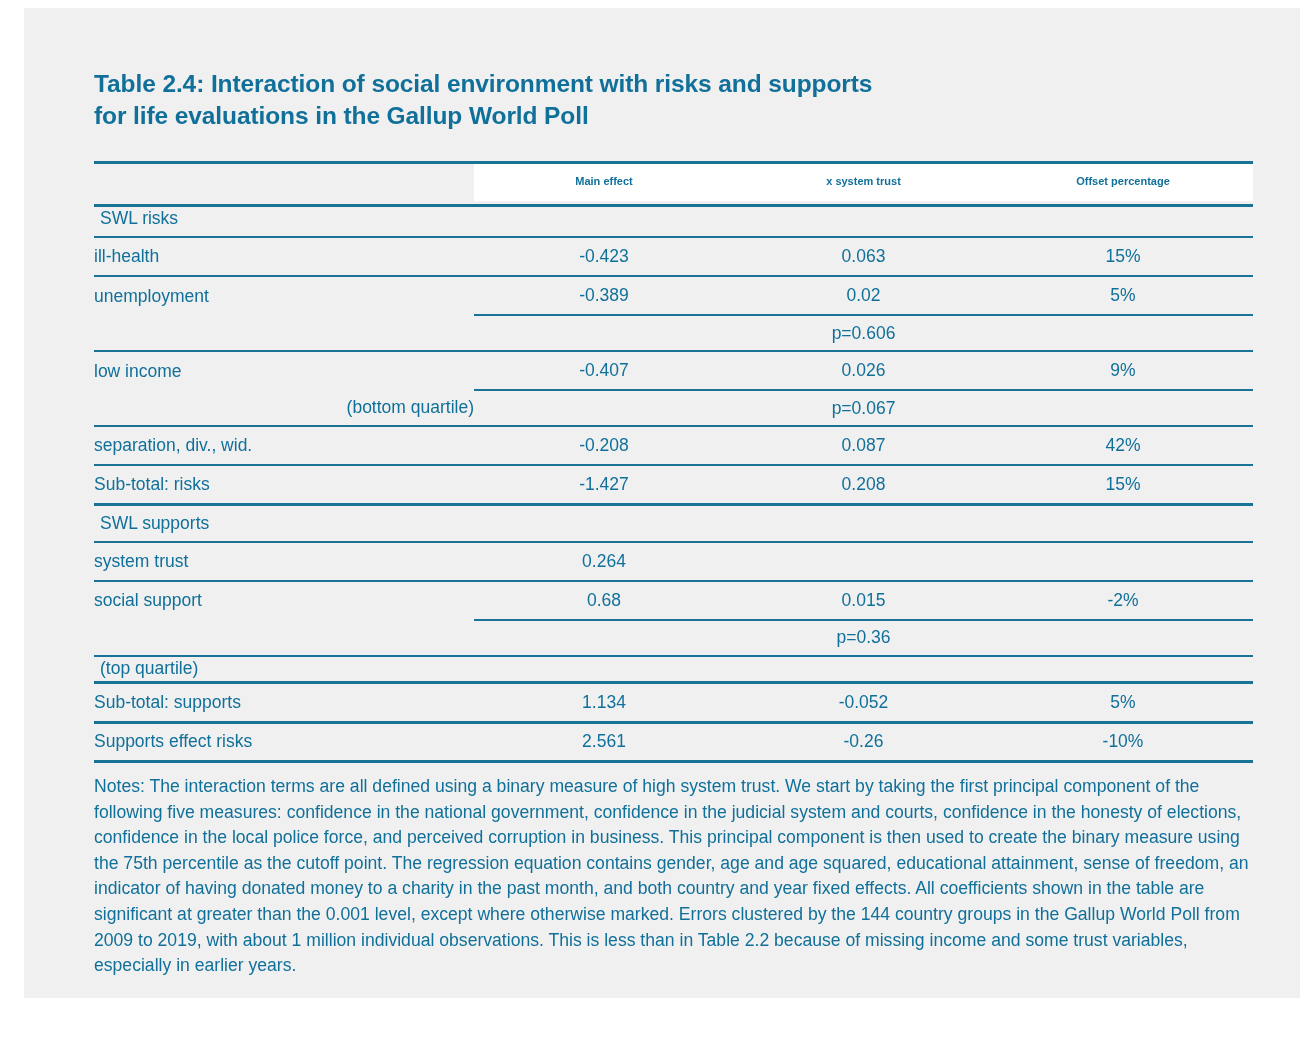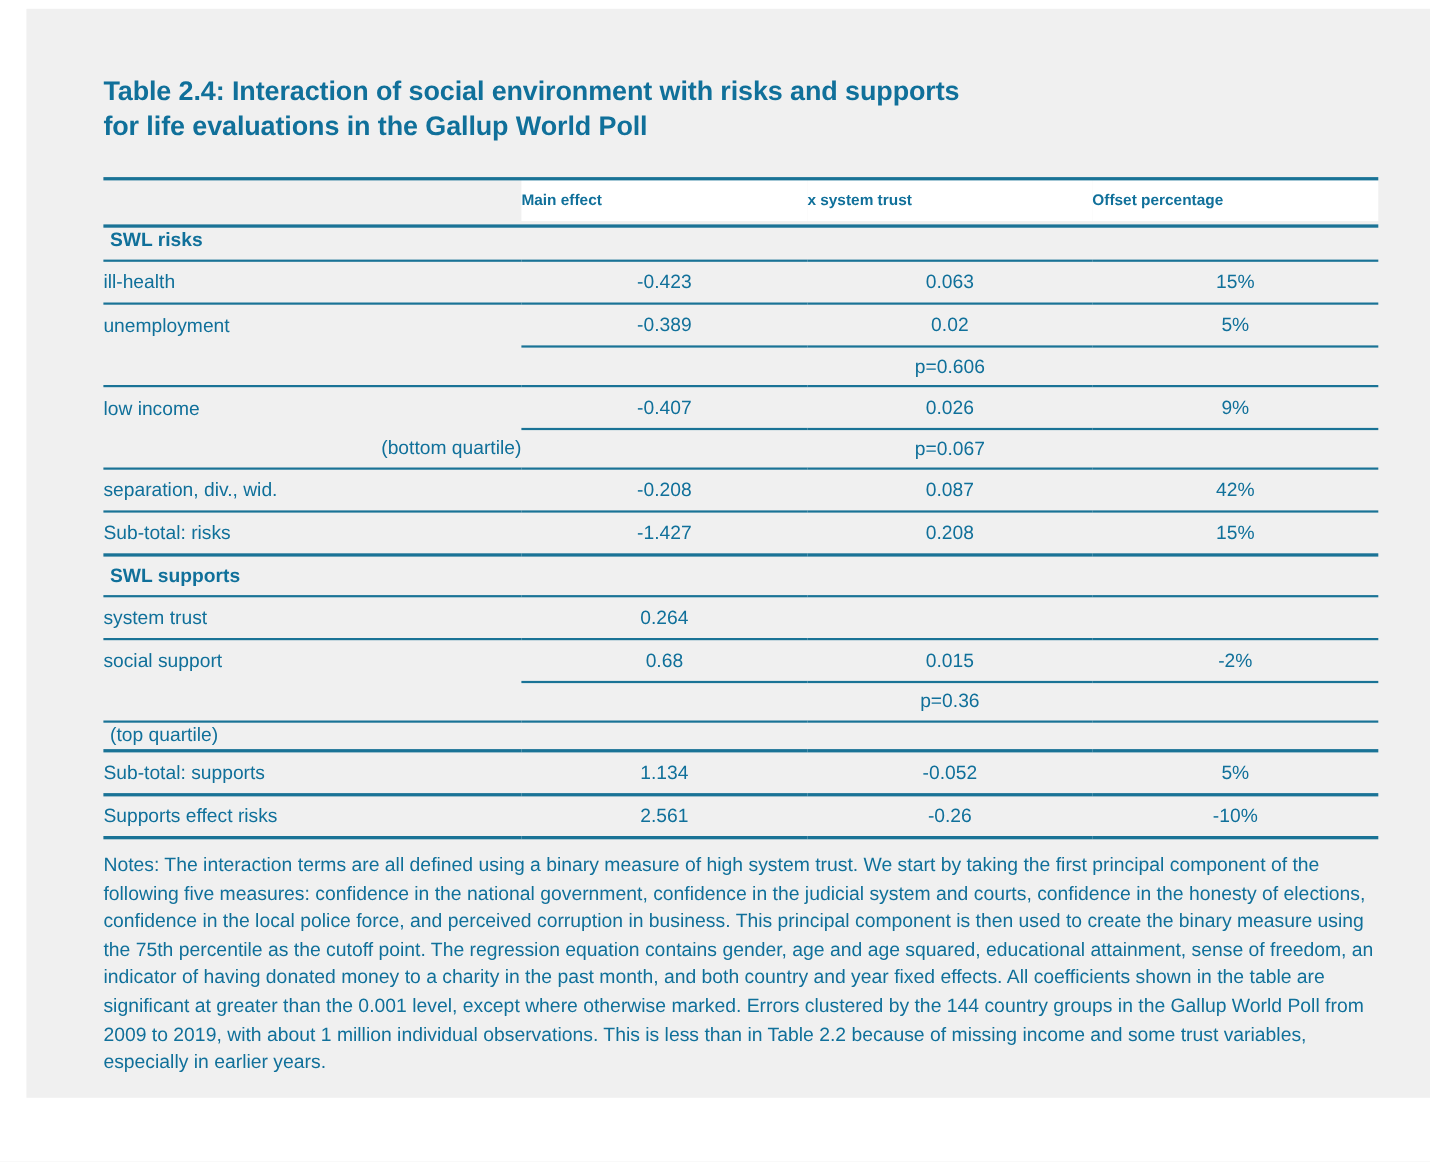--- a/index.html
+++ b/index.html
@@ -67,40 +67,40 @@
     white-space:nowrap;
   }
   td.num{
     text-align:center;
   }
 
   
   tr.head th{
     height:40px;
     font-weight:bold;
-    font-size:14px;
-    text-align:left;
+    font-size:11px;
+    text-align:center;
     background:#ffffff;
   }
   tr.head th.empty{background:var(--page);}
 
   
   .toprule{
     position:absolute; left:0; top:0;
     width:1159px; height:3px; background:var(--rule);
   }
   .headrule{
     position:absolute; left:0; top:43px;
     width:1159px; height:3px; background:var(--rule);
   }
 
   
   tr.section td{
     height:36px;
-    font-weight:bold;
+    font-weight:normal;
     font-size:17.5px;
     padding-left:6px;
   }
 
   
   tr.sep-thin td{
     height:0; line-height:0; font-size:0;
     border-top:2px solid var(--rule);
   }
   tr.sep-thick td{

